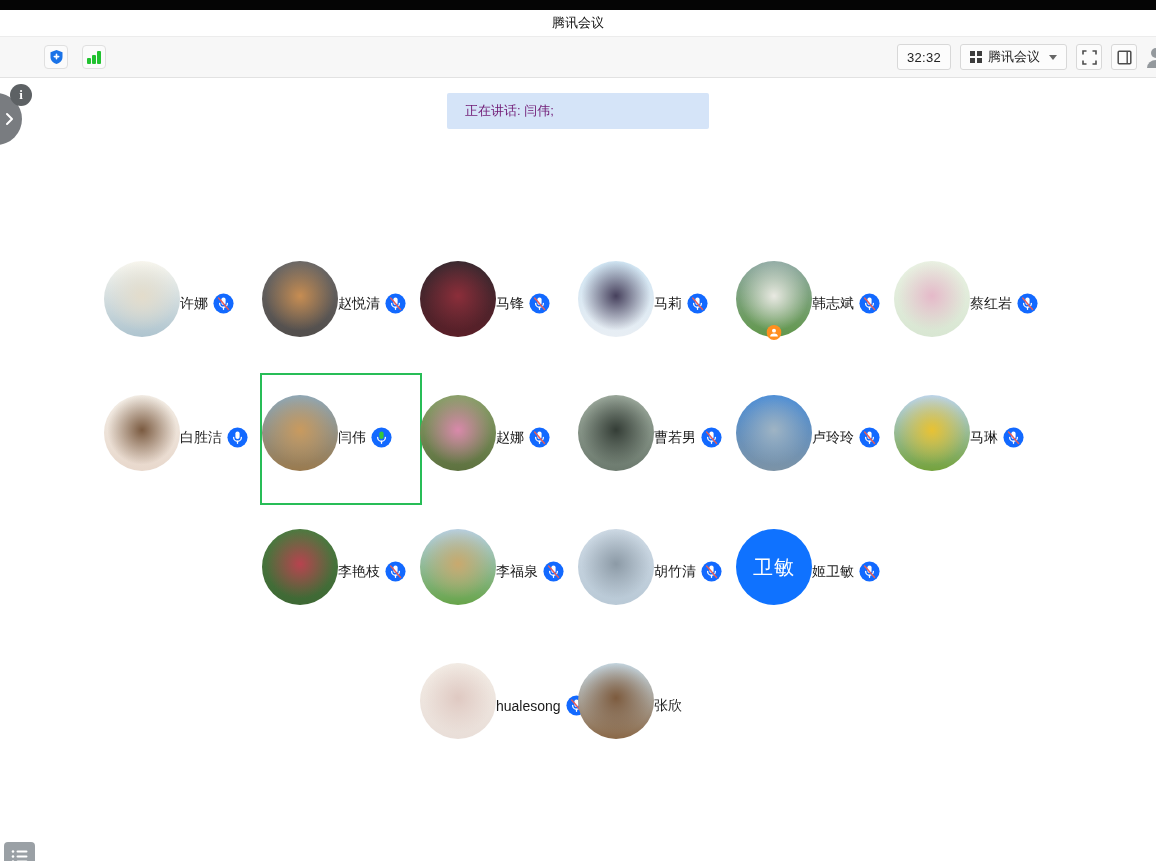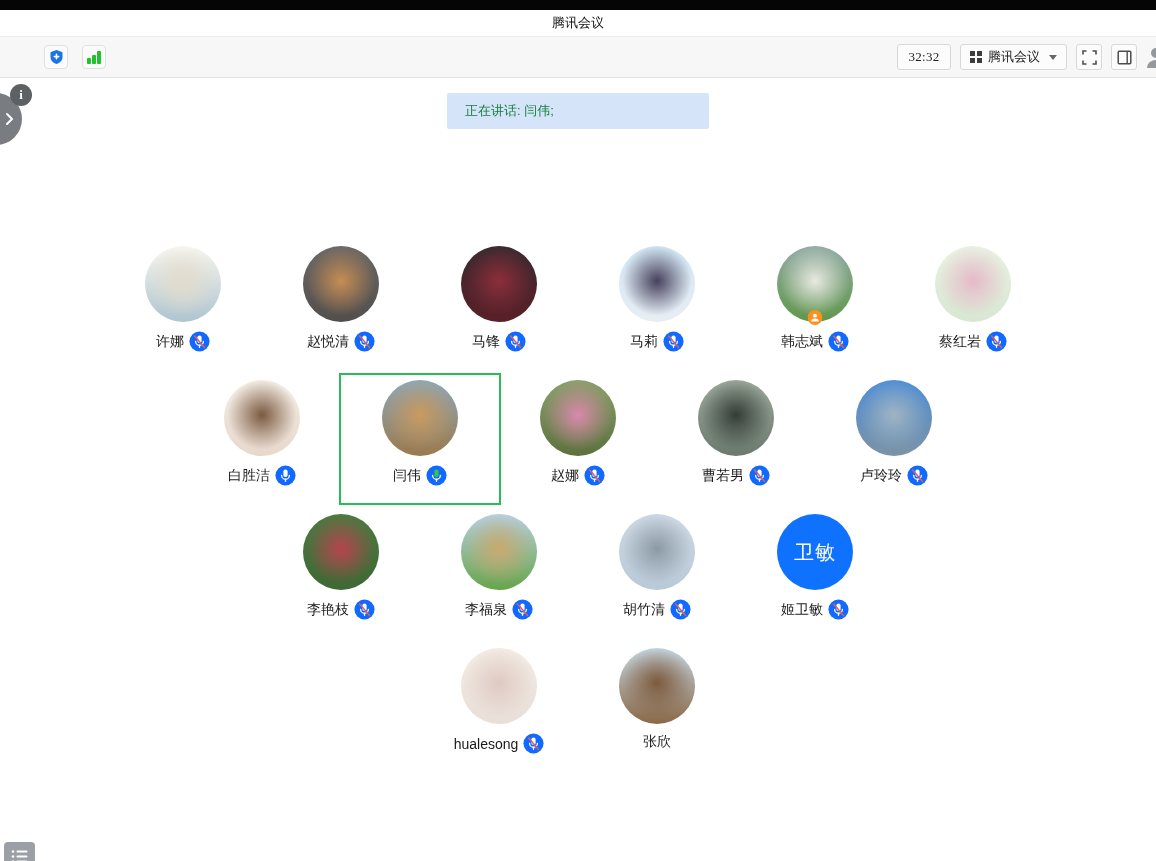--- a/index.html
+++ b/index.html
@@ -18,21 +18,20 @@
     height:41px; background:#f7f7f7; border-bottom:1px solid #e2e2e2;
     display:flex; align-items:center; padding:0 6px 0 44px; position:relative;
   }
   .tb-left { display:flex; align-items:center; gap:14px; }
   .tb-spacer { flex:1; }
   .tb-right { display:flex; align-items:center; gap:9px; }
   .tb-btn {
     background:#fcfcfc; border:1px solid #d8d8d8; border-radius:3px;
     height:26px; display:flex; align-items:center; justify-content:center;
     cursor:default;
-    font-family:Liberation Serif, serif;
   }
   .icon-btn { width:26px; }
   .timer-box { width:54px; font-size:13px; color:#222; letter-spacing:.3px; }
   .view-box { padding:0 9px; gap:6px; font-size:13px; color:#222; }
   .grid-glyph { display:grid; grid-template-columns:5px 5px; grid-template-rows:5px 5px; gap:2px; }
   .grid-glyph span { background:#3d3d3d; }
   .caret { width:0; height:0; border-left:4px solid transparent; border-right:4px solid transparent; border-top:5px solid #666; margin-left:3px; }
   .mini-shield-btn, .mini-signal-btn {
     width:24px; height:24px; border-radius:4px; background:#fbfbfb; border:1px solid #e0e0e0;
     display:flex; align-items:center; justify-content:center;
@@ -50,25 +49,25 @@
     background:#797c80; z-index:5; display:flex; align-items:center; justify-content:flex-end;
     padding-right:8px;
   }
   .person-partial {
     width:18px; height:24px; overflow:hidden; margin-right:-14px; opacity:.9;
   }
   
   .main { position:relative; height:783px; background:#fff; }
   .speaking-banner {
     width:262px; height:36px; margin:15px auto 0 auto; background:#d5e4f8; border-radius:2px;
-    display:flex; align-items:center; padding-left:18px; font-size:13px; color:#15803d;
+    display:flex; align-items:center; padding-left:18px; font-size:13px; color:#701a75;
   }
   .grid { margin-top:117px; display:flex; flex-direction:column; gap:28px; }
   .grid-row { display:flex; justify-content:center; }
-  .tile { position:relative; width:158px; height:106px; display:flex; flex-direction:column; align-items:center; }
+  .tile { position:relative; width:158px; height:106px; display:flex; align-items:center; }
   .tile .selection-box {
     display:none; position:absolute; top:-7px; left:-2px; right:-2px; bottom:-19px;
     border:2px solid #28bd57; pointer-events:none;
   }
   .tile.selected .selection-box { display:block; }
   .avatar {
     position:relative; width:76px; height:76px; border-radius:50%;
     background:#d0d0d0; flex:none;
   }
   .avatar .init-text {
@@ -343,20 +342,37 @@
       <span class="pname">卢玲玲</span>
       <span class="mic"><svg viewBox="0 0 24 24" width="21" height="21">
                 <circle cx="12" cy="12" r="11.5" fill="#1269ff"></circle>
                 <rect x="9.6" y="5" width="4.8" height="8.8" rx="2.4" fill="#ffffff"></rect>
                 <path d="M7.6 11.9a4.4 4.4 0 0 0 8.8 0" fill="none" stroke="#ffffff" stroke-width="1.5" stroke-linecap="round"></path>
                 <line x1="12" y1="16.6" x2="12" y2="18.7" stroke="#ffffff" stroke-width="1.5" stroke-linecap="round"></line>
                 <line x1="6.4" y1="5.8" x2="17.8" y2="18.8" stroke="#e25c5c" stroke-width="1.7" stroke-linecap="round"></line>
               </svg></span>
     </div>
   </div>
+        <div class="tile">
+
+    <div class="avatar" style="background: radial-gradient(circle at 50% 46%, rgb(232, 194, 51) 0%, rgba(255, 255, 255, 0) 62%), linear-gradient(rgb(188, 212, 234) 0%, rgb(116, 162, 60) 100%);">
+      
+      
+    </div>
+    <div class="name-row">
+      <span class="pname">马琳</span>
+      <span class="mic"><svg viewBox="0 0 24 24" width="21" height="21">
+                <circle cx="12" cy="12" r="11.5" fill="#1269ff"></circle>
+                <rect x="9.6" y="5" width="4.8" height="8.8" rx="2.4" fill="#ffffff"></rect>
+                <path d="M7.6 11.9a4.4 4.4 0 0 0 8.8 0" fill="none" stroke="#ffffff" stroke-width="1.5" stroke-linecap="round"></path>
+                <line x1="12" y1="16.6" x2="12" y2="18.7" stroke="#ffffff" stroke-width="1.5" stroke-linecap="round"></line>
+                <line x1="6.4" y1="5.8" x2="17.8" y2="18.8" stroke="#e25c5c" stroke-width="1.7" stroke-linecap="round"></line>
+              </svg></span>
+    </div>
+  </div>
       </div>
       <div class="grid-row">
         <div class="tile">
 
     <div class="avatar" style="background: radial-gradient(circle at 50% 46%, rgb(184, 67, 79) 0%, rgba(255, 255, 255, 0) 62%), linear-gradient(rgb(76, 122, 64) 0%, rgb(62, 104, 52) 100%);">
       
       
     </div>
     <div class="name-row">
       <span class="pname">李艳枝</span>

